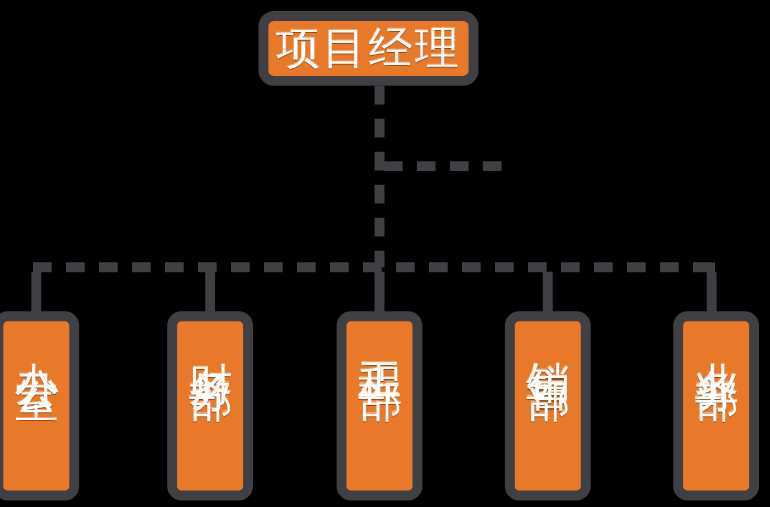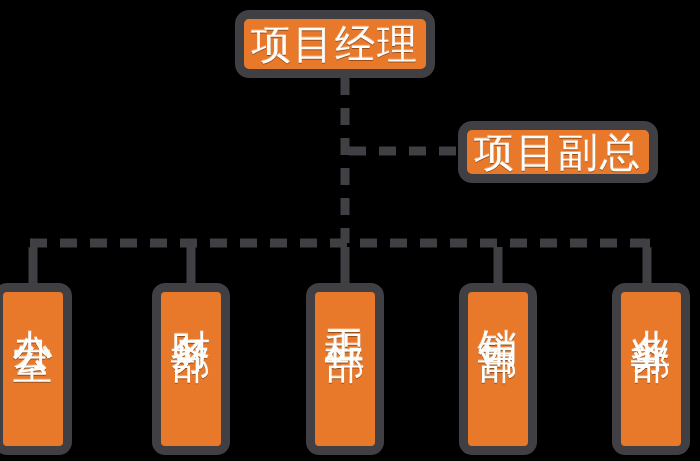--- a/index.html
+++ b/index.html
@@ -98,23 +98,20 @@
       <path d="M 345 247 L 345 287"></path>
       <path d="M 498 247 L 498 287"></path>
       <path d="M 650 243 Q 647 243 647 248 L 647 287"></path>
     </g>
   </svg>
 
   <div class="node horiz" id="node-manager">
     <span class="label">项目经理</span>
   </div>
 
-  <div class="node horiz" id="node-deputy">
-    <span class="label">项目副总</span>
-  </div>
 
   <div class="node vert" id="node-office">
     <span class="label">办公室</span>
   </div>
 
   <div class="node vert" id="node-finance">
     <span class="label">财务部</span>
   </div>
 
   <div class="node vert" id="node-engineering">

